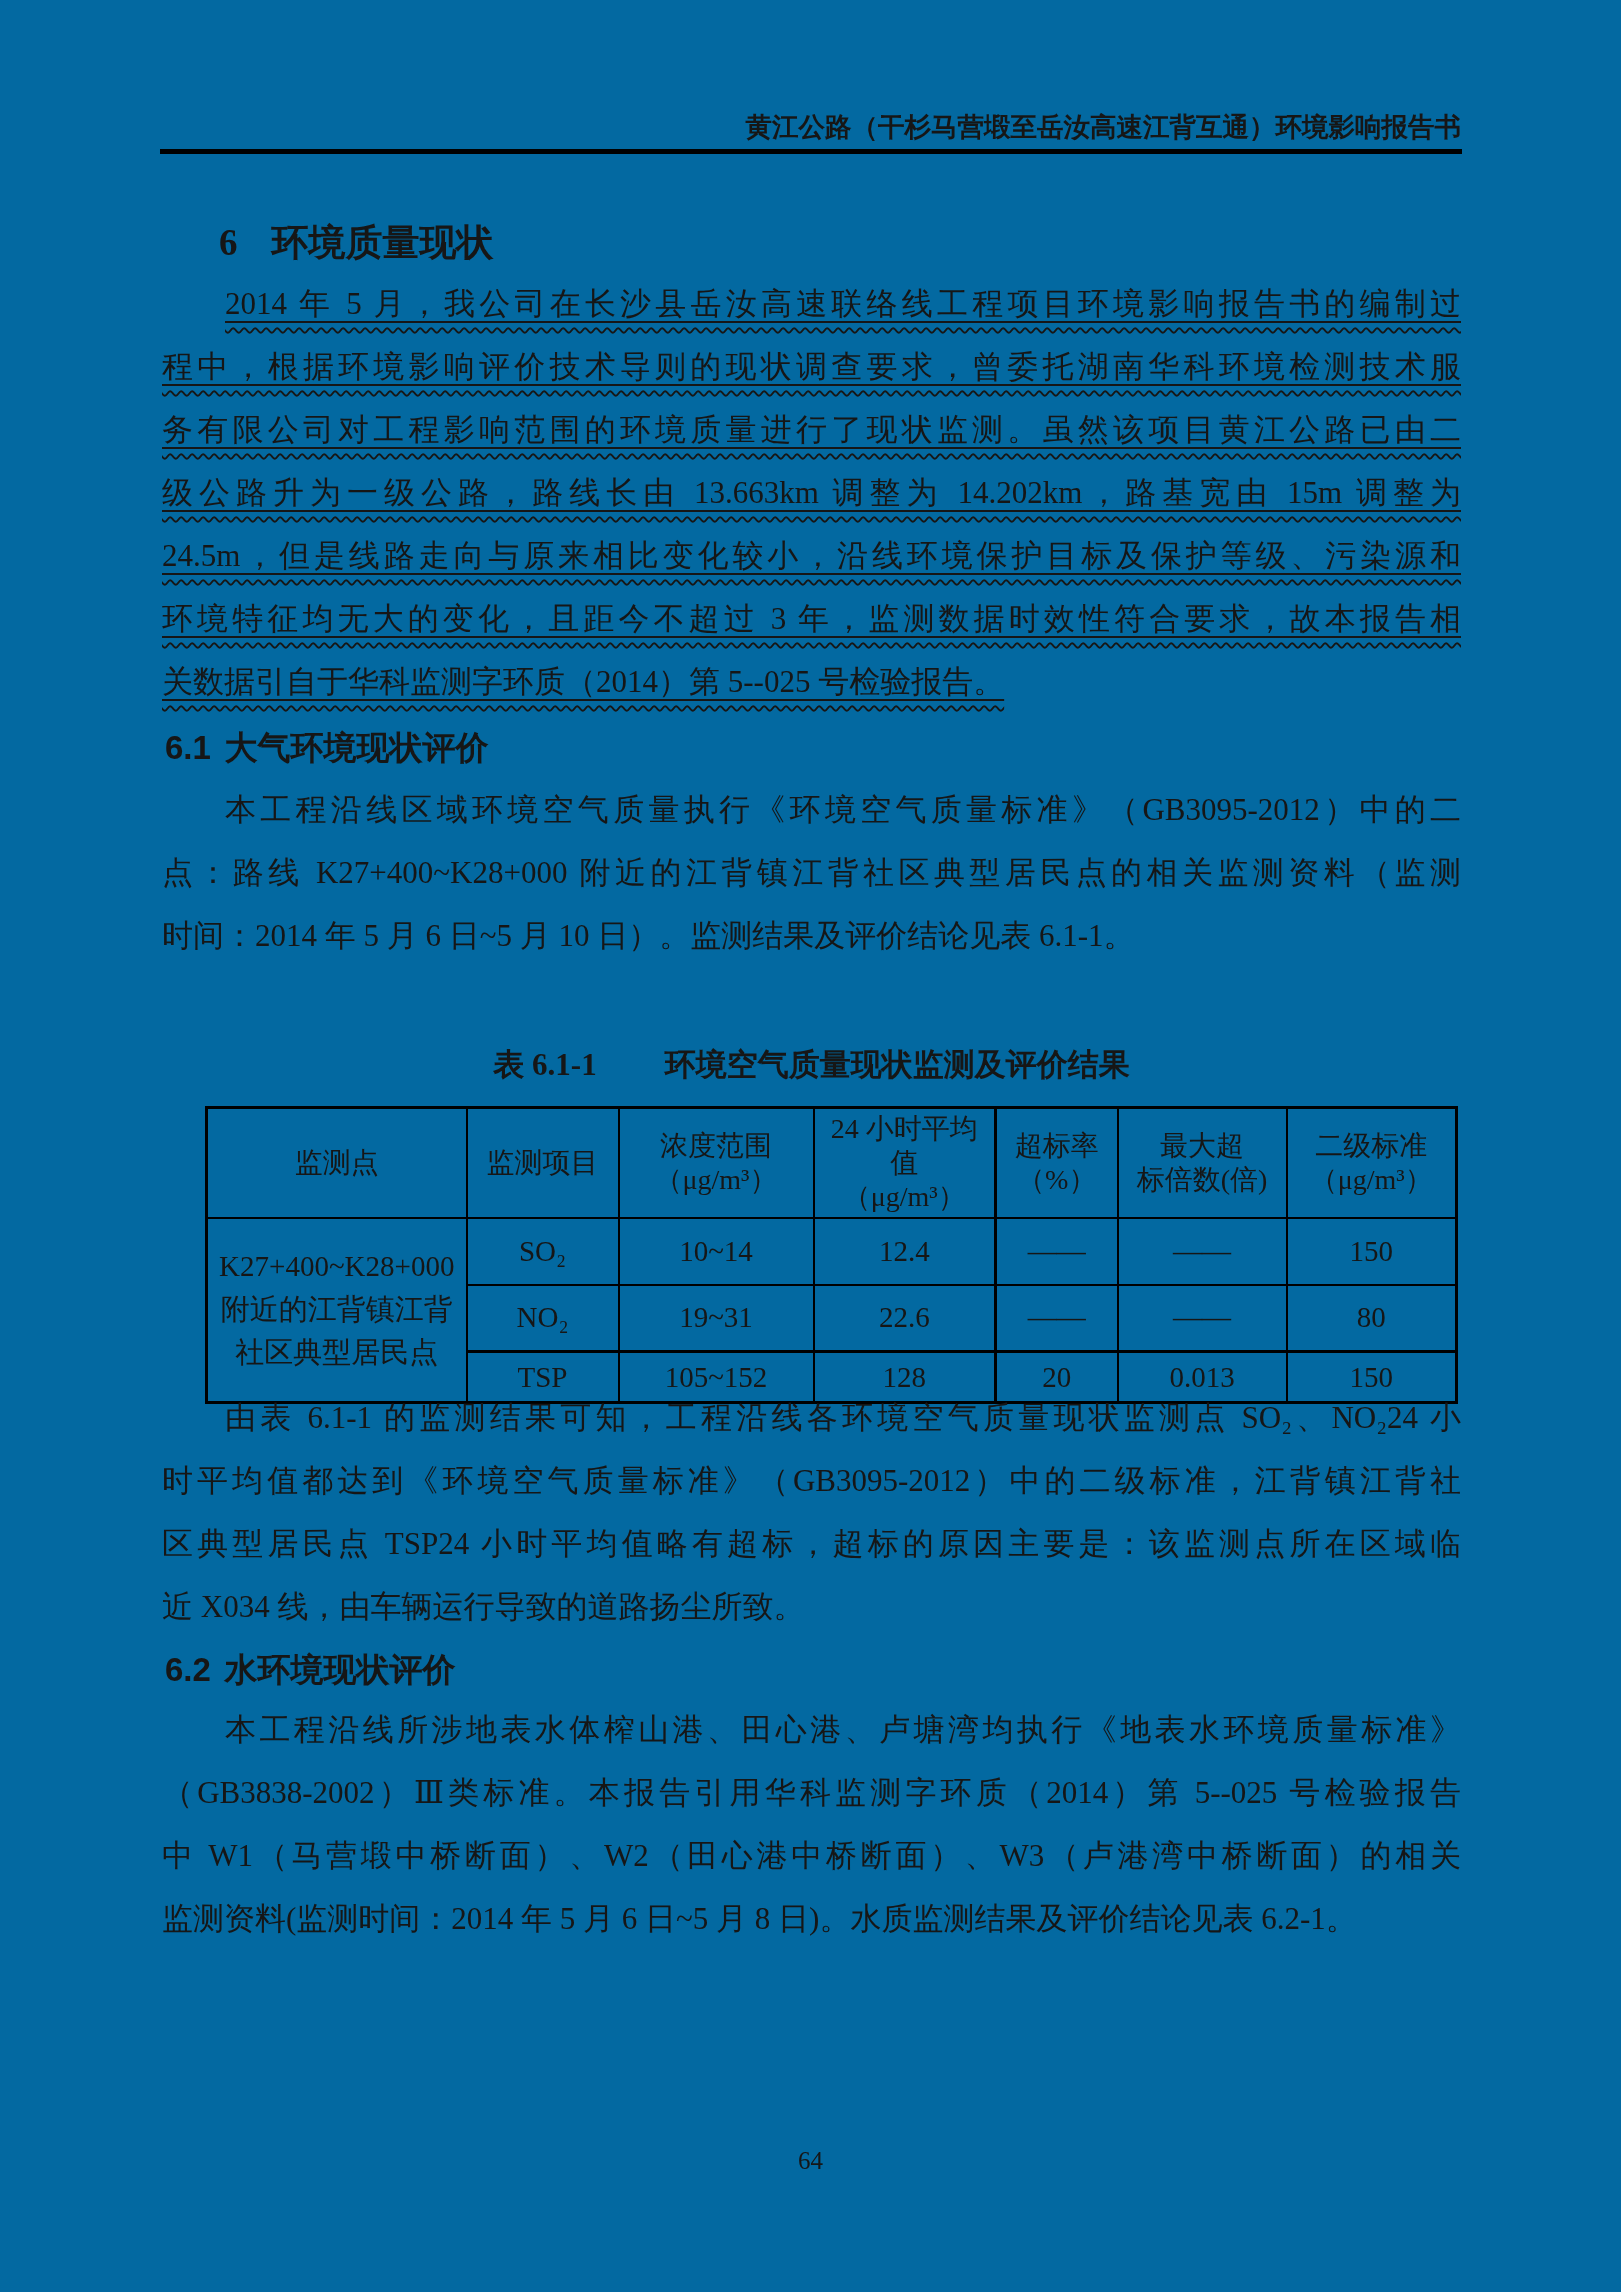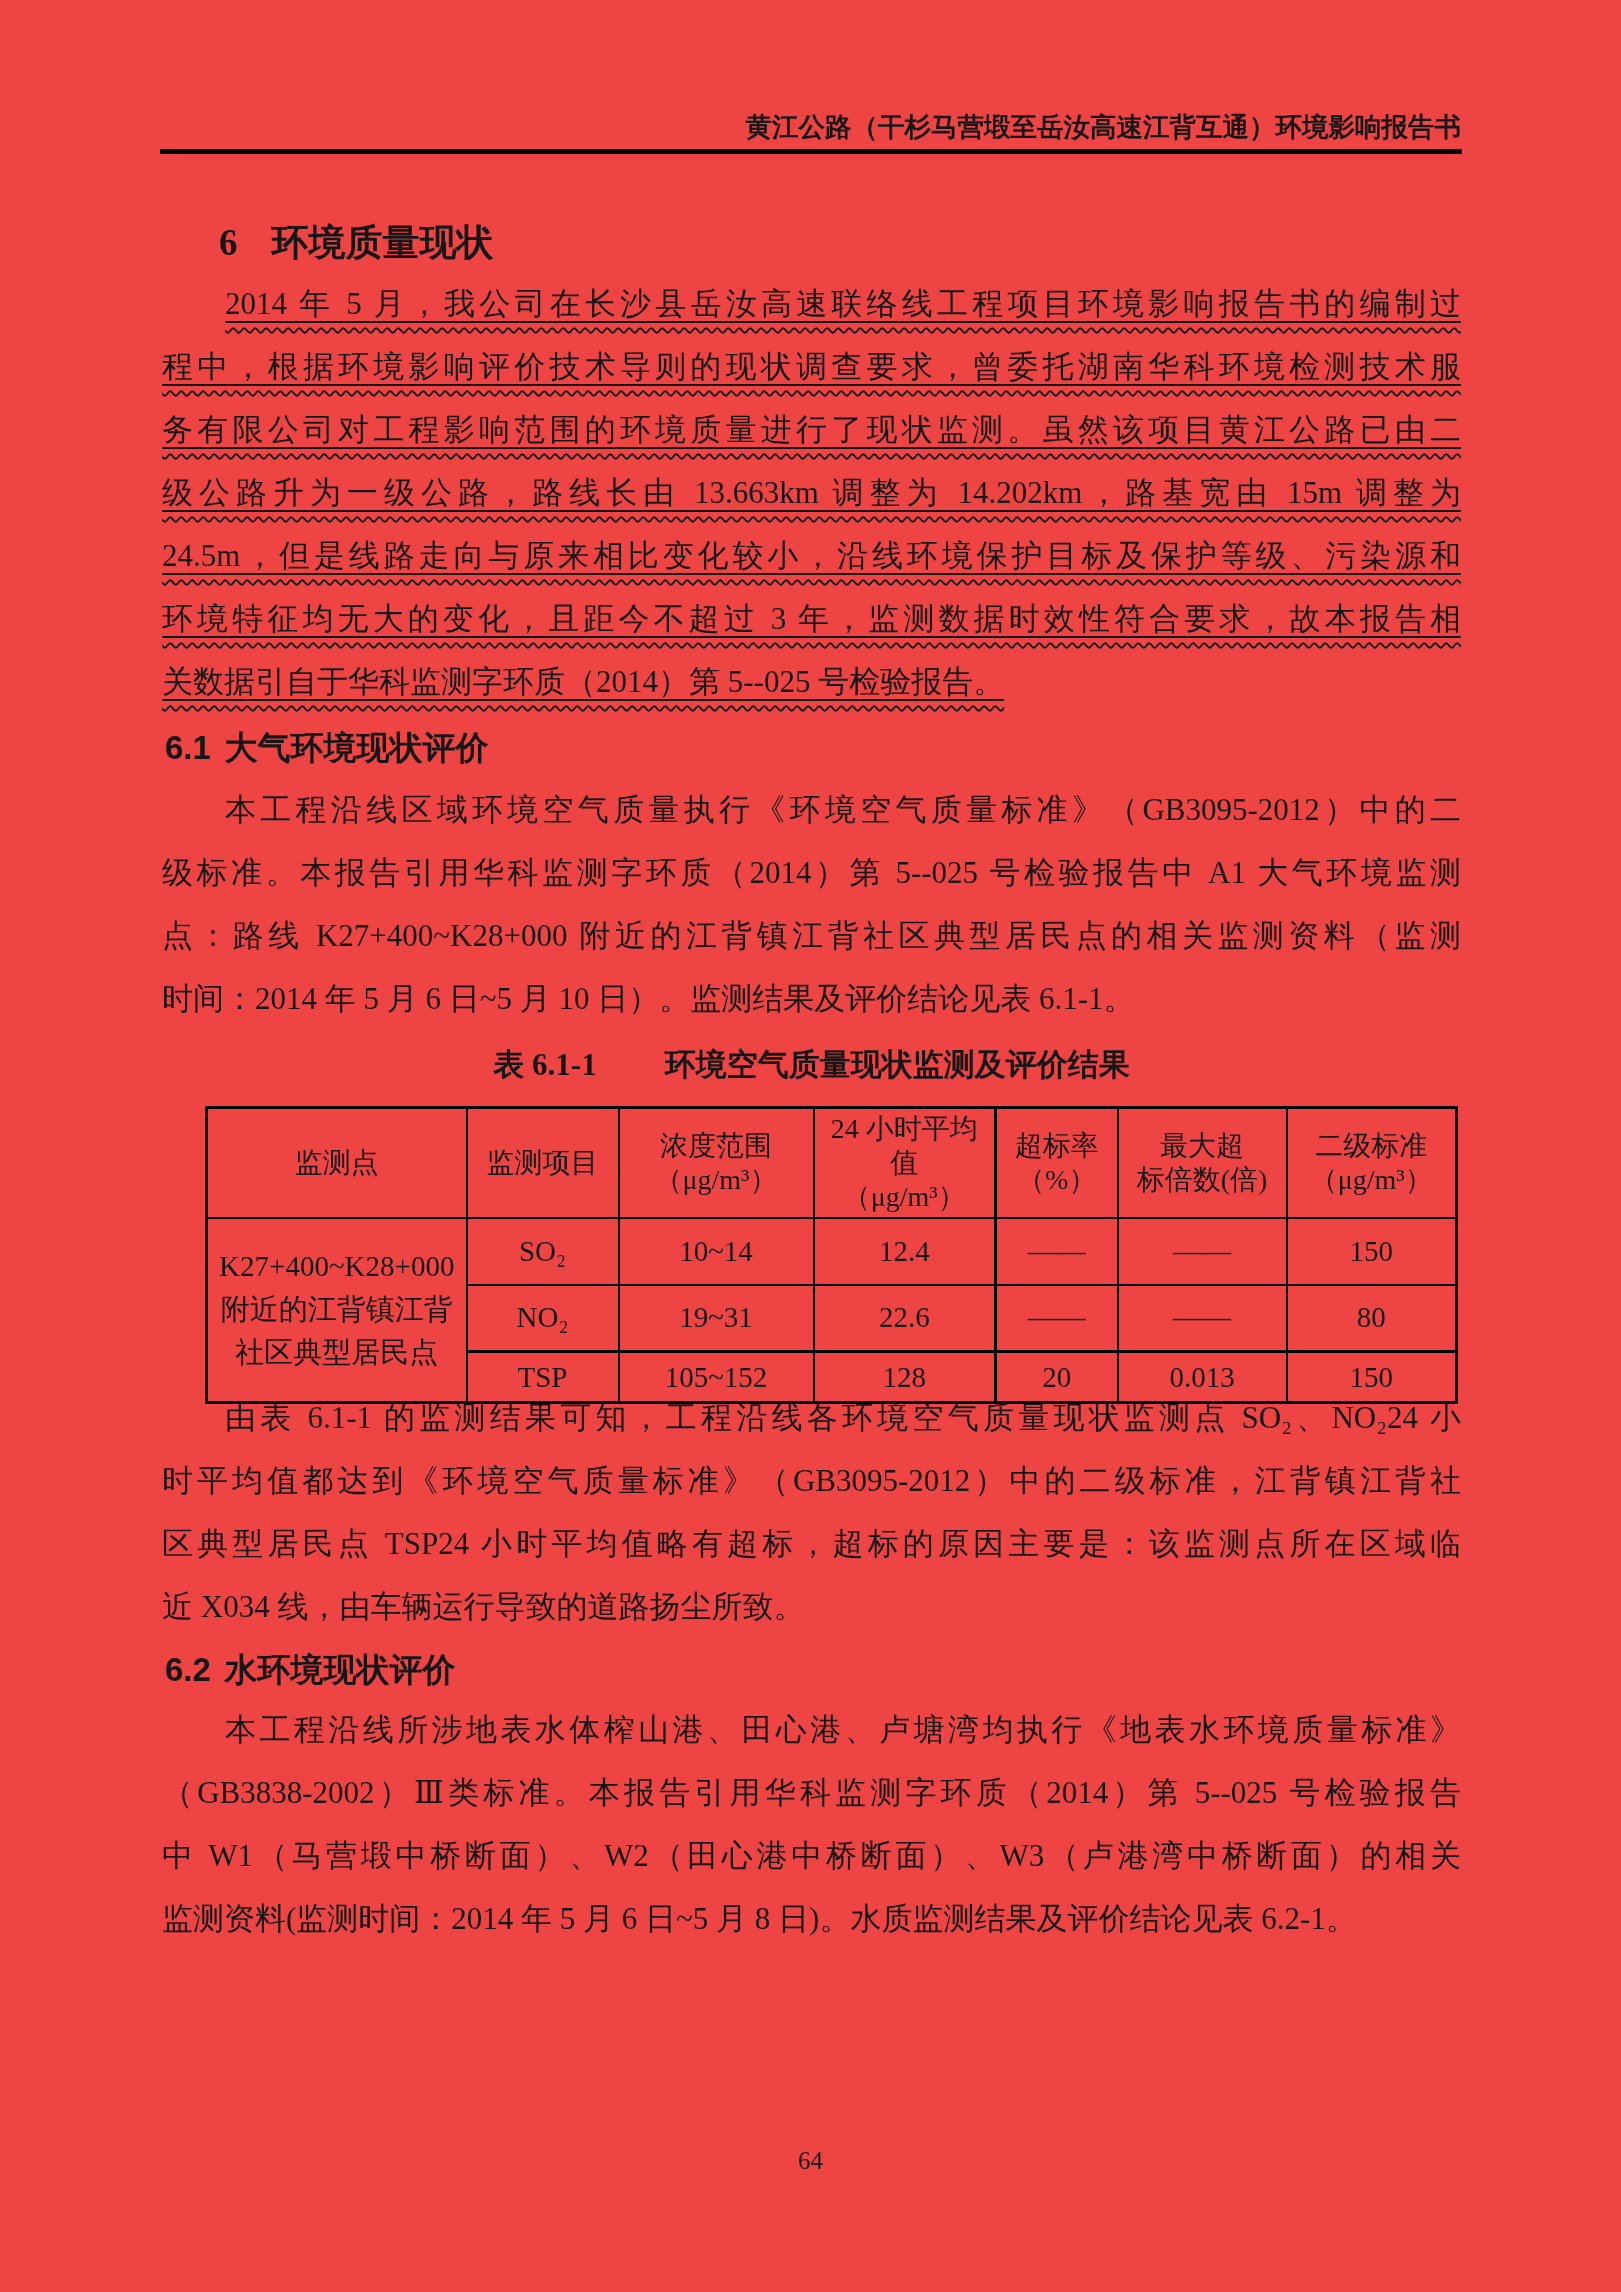--- a/index.html
+++ b/index.html
@@ -1,18 +1,18 @@
 <!DOCTYPE html>
 <html lang="zh"><head>
 <meta charset="utf-8">
 <style>
   html,body { margin:0; padding:0; background:#e8e8e8; }
   .page {
     position:relative; width:1621px; height:2293px; margin:0 auto;
-    background:#ef4444; color:#161616; overflow:hidden;
+    background:#0369a1; color:#161616; overflow:hidden;
     font-family:"Liberation Serif","DejaVu Serif",serif;
   }
   
   .hdr-title {
     position:absolute; top:110px; left:162px; width:1299px;
     text-align:right; font-size:26.5px; font-weight:bold; line-height:35px;
   }
   .hdr-rule {
     position:absolute; top:149px; left:160px; width:1302px; height:4.9px; background:#000;
   }
@@ -94,21 +94,20 @@
     <div class="pline"><span class="uls"><span class="ulw">环境特征均无大的变化，且距今不超过 3 年，监测数据时效性符合要求，故本报告相</span></span></div>
     <div class="pline last"><span class="uls"><span class="ulw">关数据引自于华科监测字环质（2014）第 5--025 号检验报告。</span></span></div>
   </div>
 
   <div class="h2 s61">
     <span class="h-num">6.1</span><span class="h-txt">大气环境现状评价</span>
   </div>
 
   <div class="para p-air">
     <div class="pline ind">本工程沿线区域环境空气质量执行《环境空气质量标准》（GB3095-2012）中的二</div>
-    <div class="pline">级标准。本报告引用华科监测字环质（2014）第 5--025 号检验报告中 A1 大气环境监测</div>
     <div class="pline">点：路线 K27+400~K28+000 附近的江背镇江背社区典型居民点的相关监测资料（监测</div>
     <div class="pline last">时间：2014 年 5 月 6 日~5 月 10 日）。监测结果及评价结论见表 6.1-1。</div>
   </div>
 
   <div class="caption">
     <span class="cap-num">表 6.1-1</span><span class="cap-txt">环境空气质量现状监测及评价结果</span>
   </div>
 
   <table class="air">
     <colgroup>

